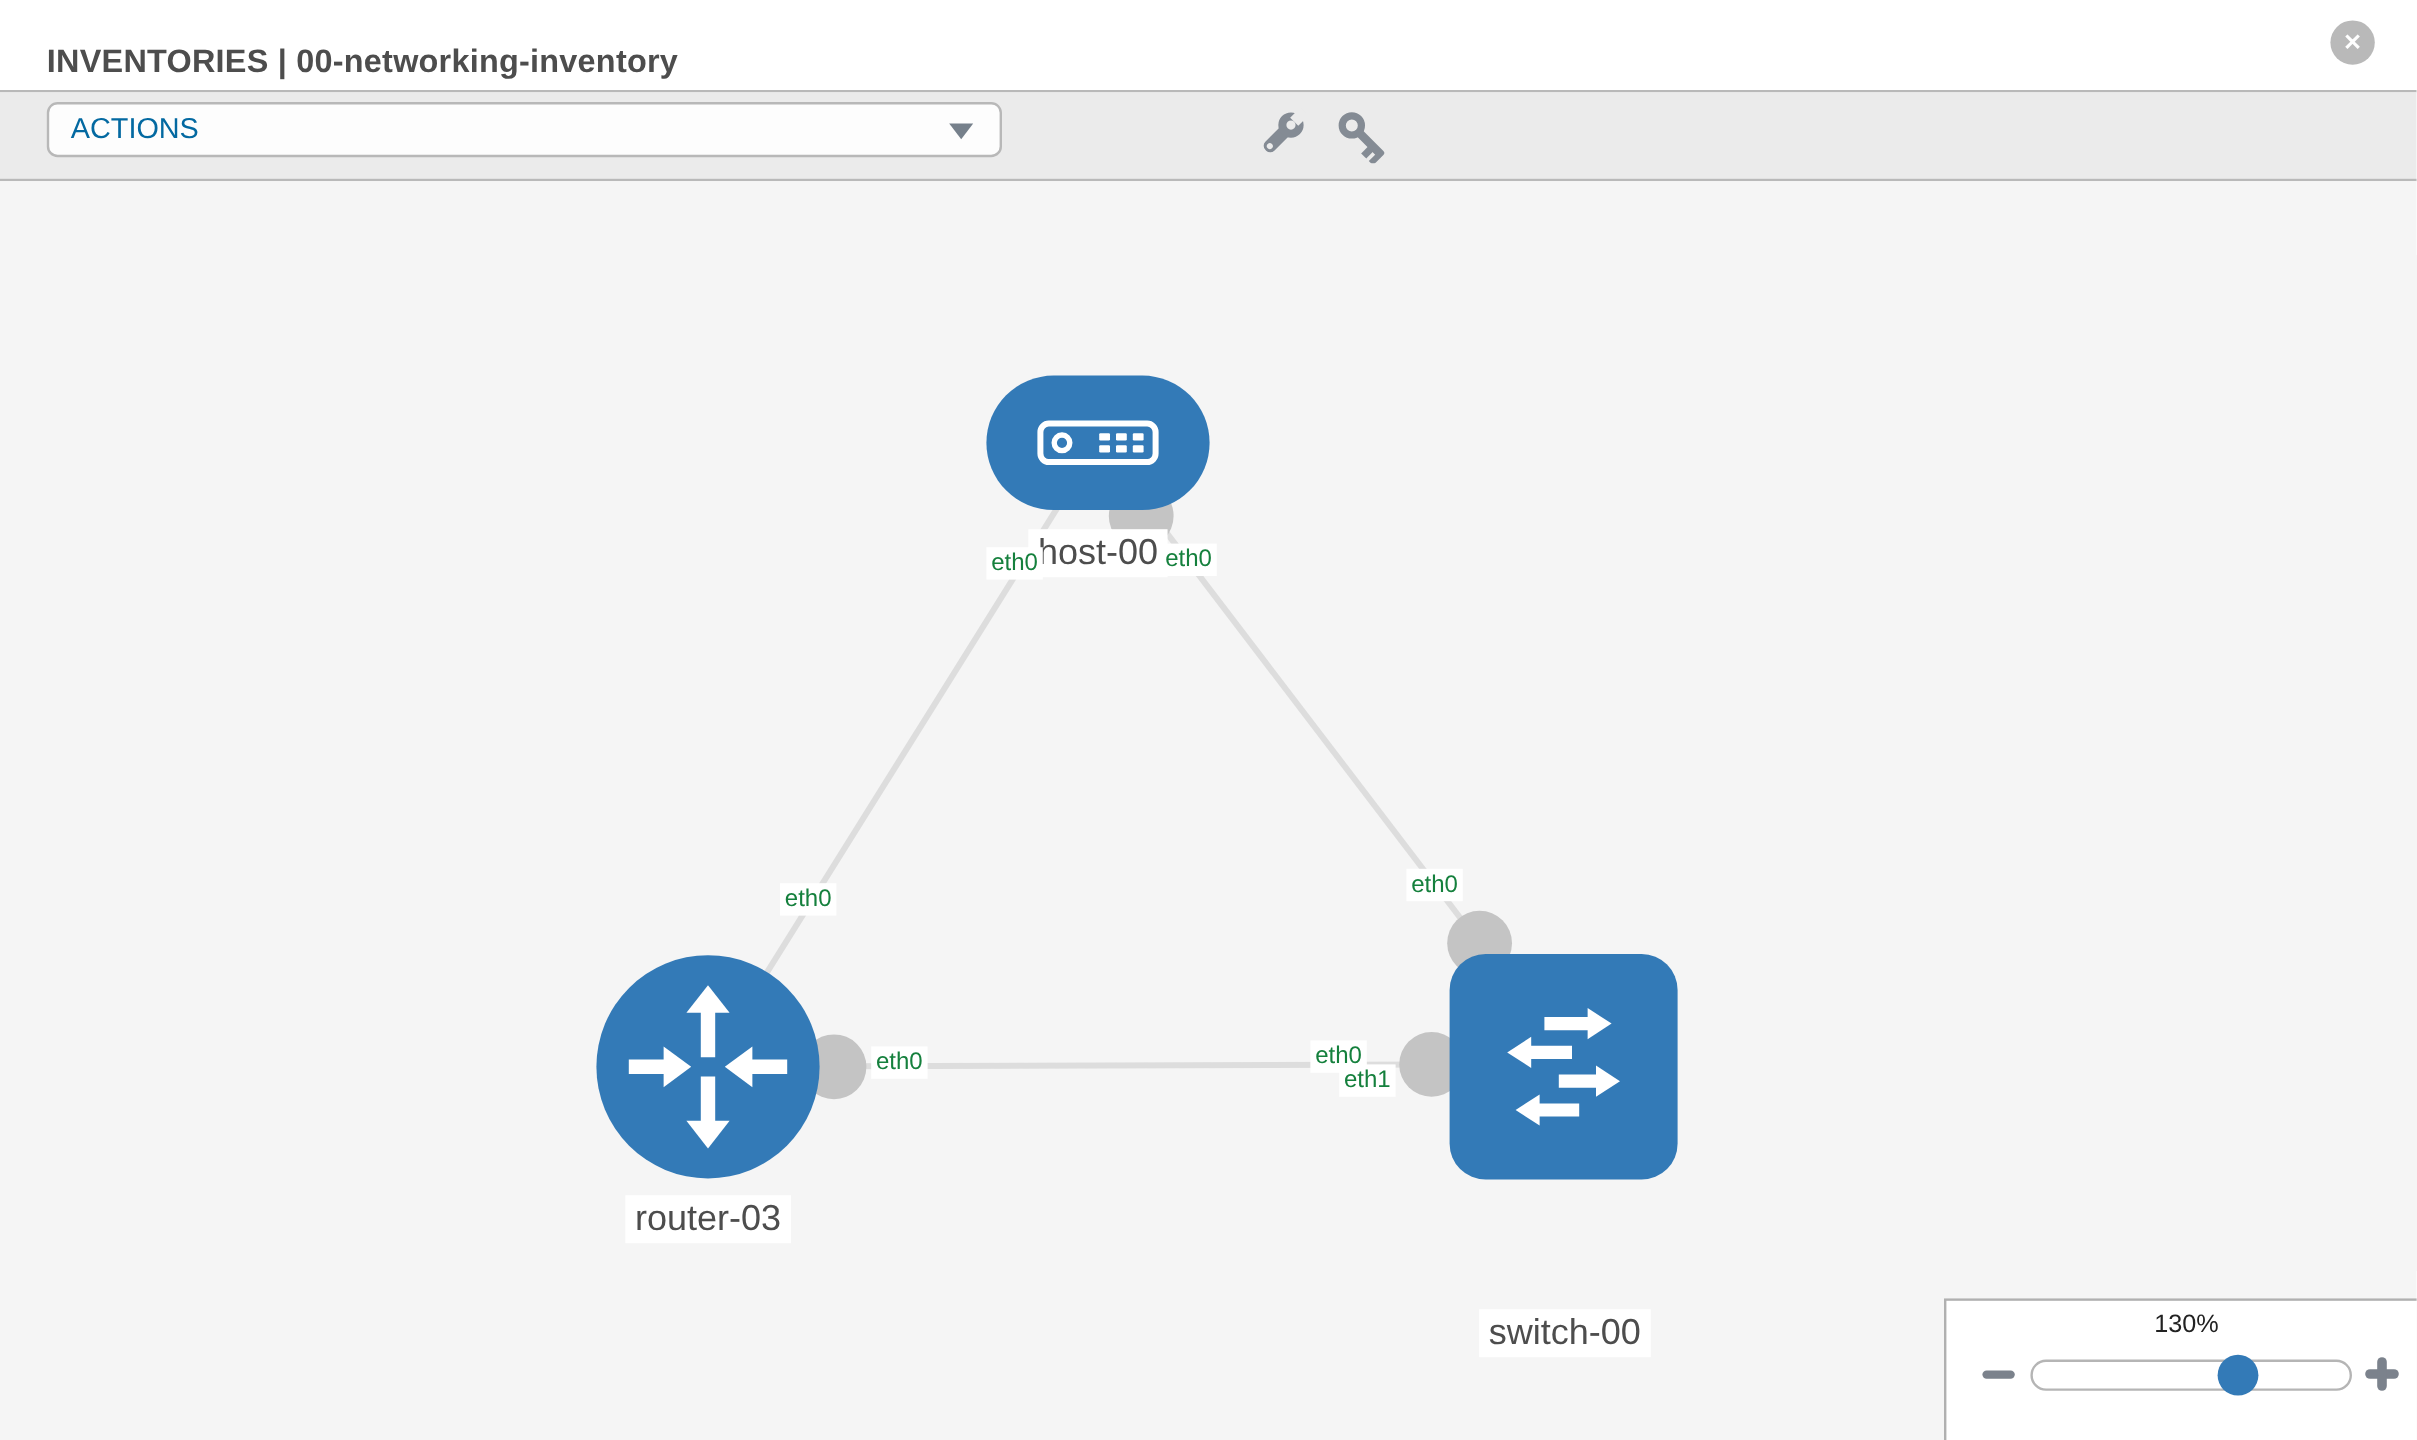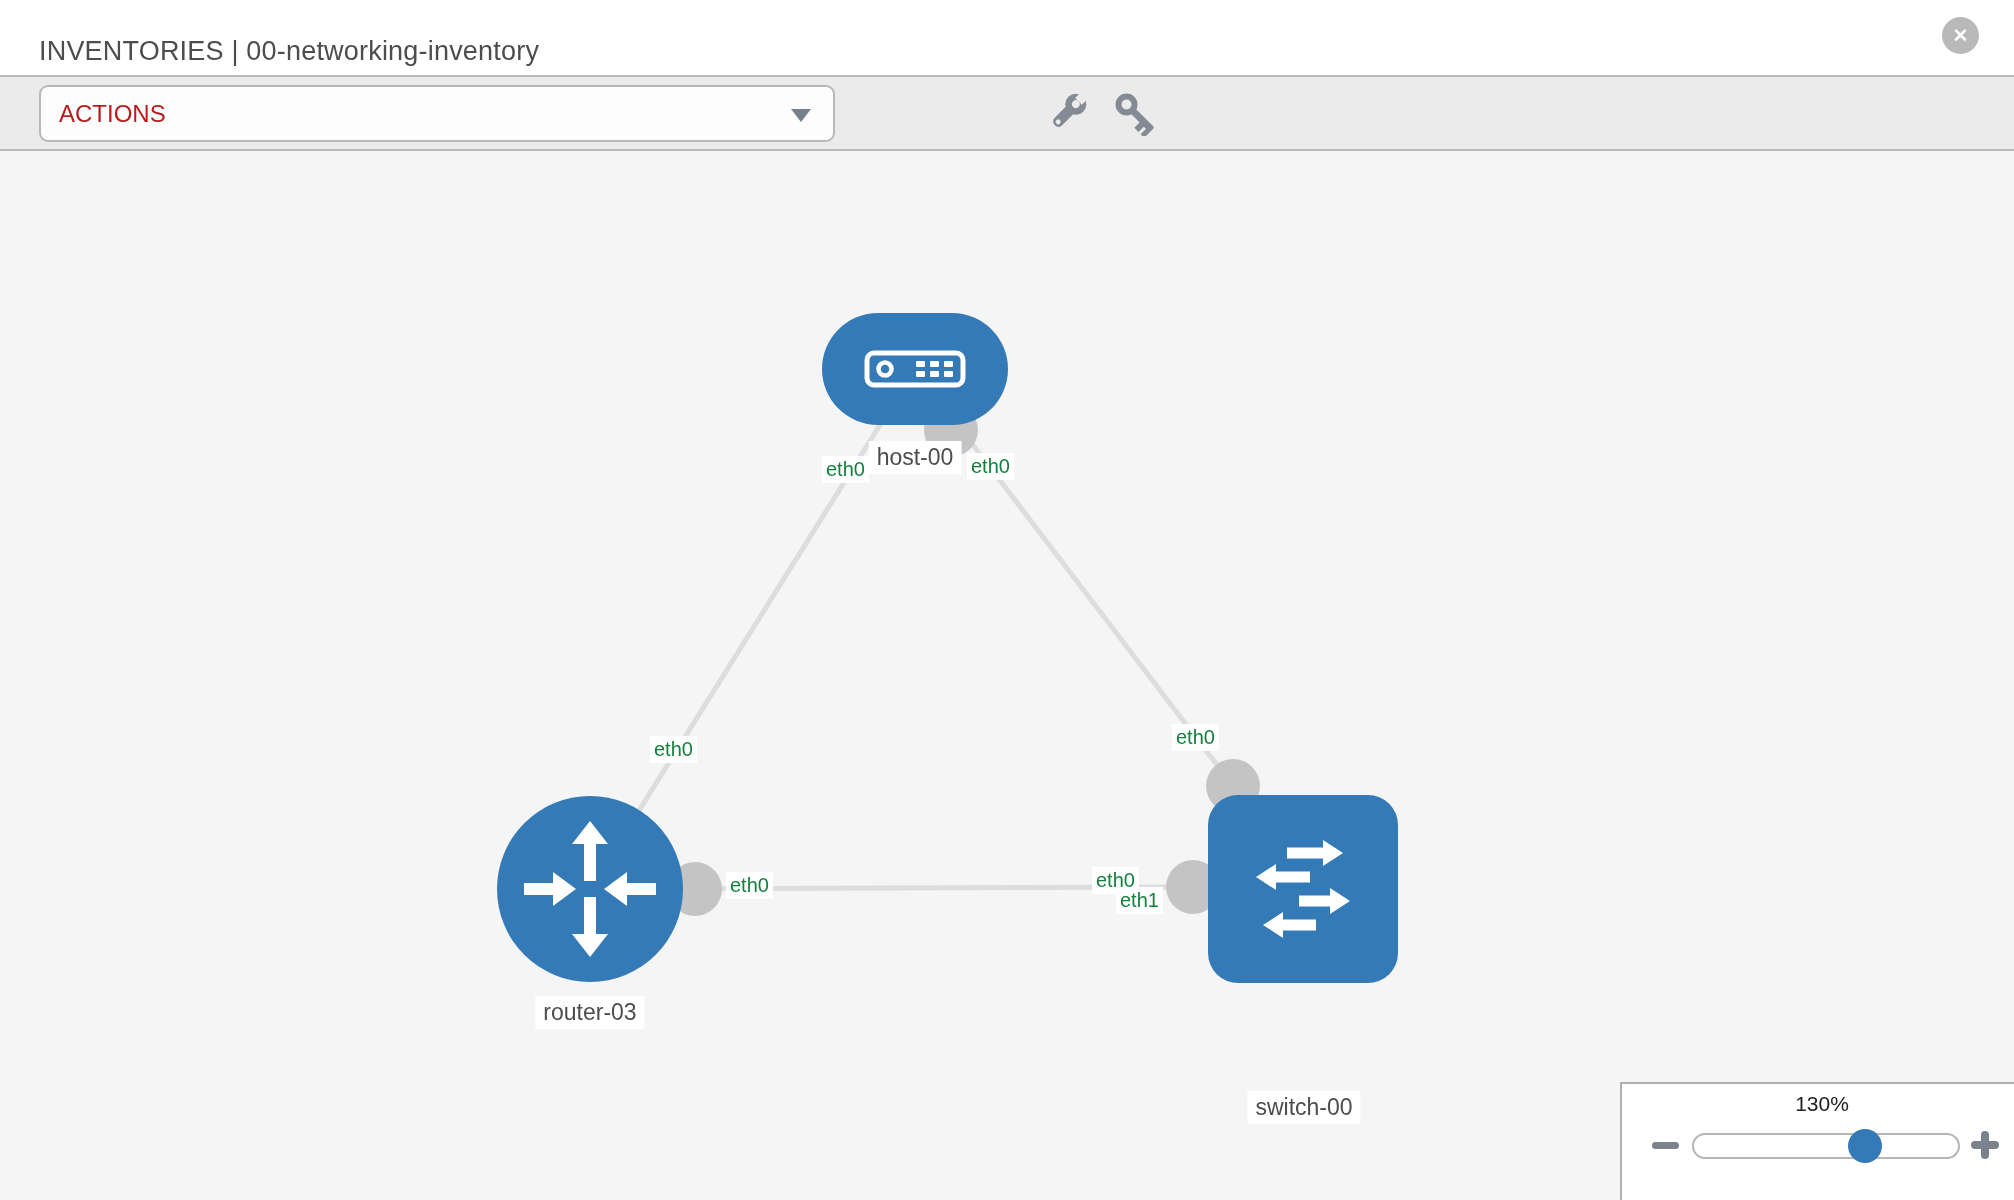--- a/index.html
+++ b/index.html
@@ -2,52 +2,52 @@
 <html><head>
 <meta charset="utf-8">
 <style>
   html,body{margin:0;padding:0;background:#fff;}
   .app{position:relative;width:2014px;height:1200px;overflow:hidden;
        font-family:"Liberation Sans",sans-serif;background:#fff;}
 
   
   .hdr{position:absolute;left:0;top:0;width:100%;height:75px;background:#fff;
        border-bottom:2px solid #b9b9b9;display:flex;align-items:center;}
-  .hdr-title{margin-left:39px;font-size:27px;font-weight:400;color:#4d4d4d;letter-spacing:.2px;margin-top:28px;}
+  .hdr-title{margin-left:39px;font-size:27px;font-weight:700;color:#4d4d4d;letter-spacing:.2px;margin-top:28px;}
   .close-btn{position:absolute;top:17px;right:35px;width:37px;height:37px;border-radius:50%;
        background:#b9b9b9;color:#fff;display:flex;align-items:center;justify-content:center;
        font-size:19px;font-weight:700;cursor:pointer;}
 
   
   .tbar{position:absolute;left:0;top:77px;width:100%;height:72px;background:#ebebeb;
         border-bottom:2px solid #b9b9b9;}
-  .fake-select{position:absolute;top:8px;height:57px;background:#fdfdfd;
+  .fake-select{position:absolute;top:8px;height:46px;background:#fdfdfd;
         border:2px solid #b8b8b8;border-radius:9px;box-sizing:border-box;
-        display:flex;align-items:center;color:#b91c1c;font-size:24px;}
+        display:flex;align-items:center;color:#0369a1;font-size:24px;}
   .fake-select .ph{margin-left:18px;}
   .caret{position:absolute;right:22px;top:50%;margin-top:-5px;width:0;height:0;
         border-left:10px solid transparent;border-right:10px solid transparent;
         border-top:13px solid #76808b;}
   .sel-actions{left:39px;width:796px;}
   .sel-search{left:1185px;width:792px;}
   .tool-icon{position:absolute;top:9px;width:54px;height:54px;display:flex;
         align-items:center;justify-content:center;cursor:pointer;}
   .tool-wrench{left:1040px;}
   .tool-key{left:1108px;}
 
   
   .canvas{position:absolute;left:0;top:151px;width:2014px;height:1049px;background:#f5f5f5;}
   .links-svg{position:absolute;left:0;top:0;}
 
   .node{position:absolute;background:#337ab7;display:flex;align-items:center;justify-content:center;cursor:pointer;}
   .node-host{left:822px;top:162px;width:186px;height:112px;border-radius:56px;}
   .node-router{left:497px;top:645px;width:186px;height:186px;border-radius:50%;}
   .node-switch{left:1208px;top:644px;width:190px;height:188px;border-radius:30px;}
 
-  .nlabel{position:absolute;background:#fff;color:#4d4d4d;font-size:23px;
+  .nlabel{position:absolute;background:#fff;color:#4d4d4d;font-size:30px;
           padding:3px 8px;white-space:nowrap;transform:translateX(-50%);}
   .ilabel{position:absolute;background:#fff;color:#15803d;font-size:20px;
           padding:2px 4px;white-space:nowrap;}
 
   
   .zoom-panel{position:absolute;left:1620px;top:1082px;width:400px;height:130px;
           background:#fff;border:2px solid #b0b0b0;box-sizing:border-box;}
   .zoom-level{position:absolute;left:0;top:8px;width:400px;text-align:center;
           font-size:21px;color:#222;}
   .zoom-minus{position:absolute;left:30px;top:58px;width:27px;height:7px;border-radius:4px;

